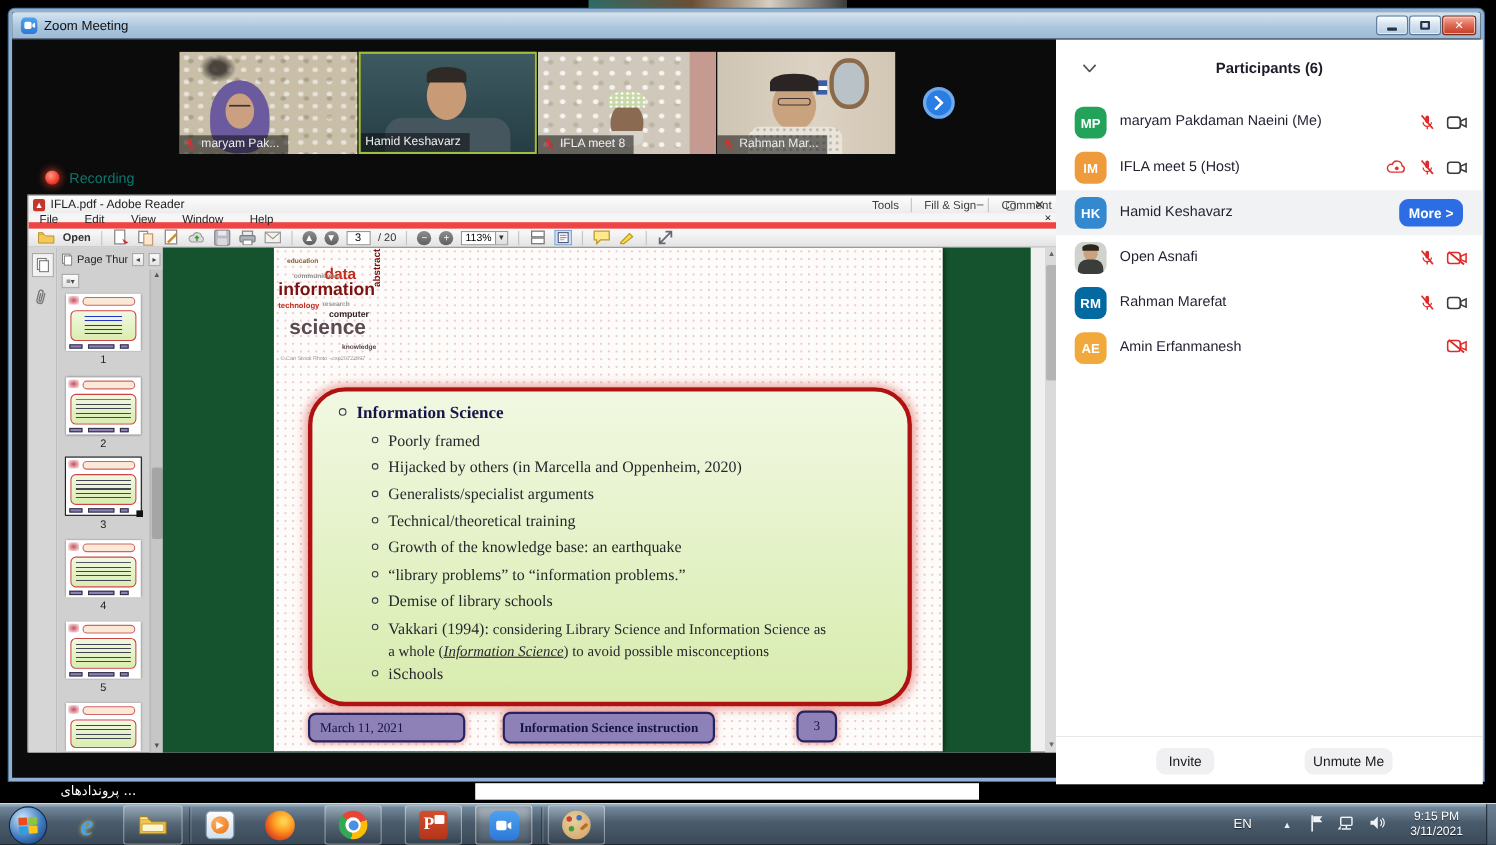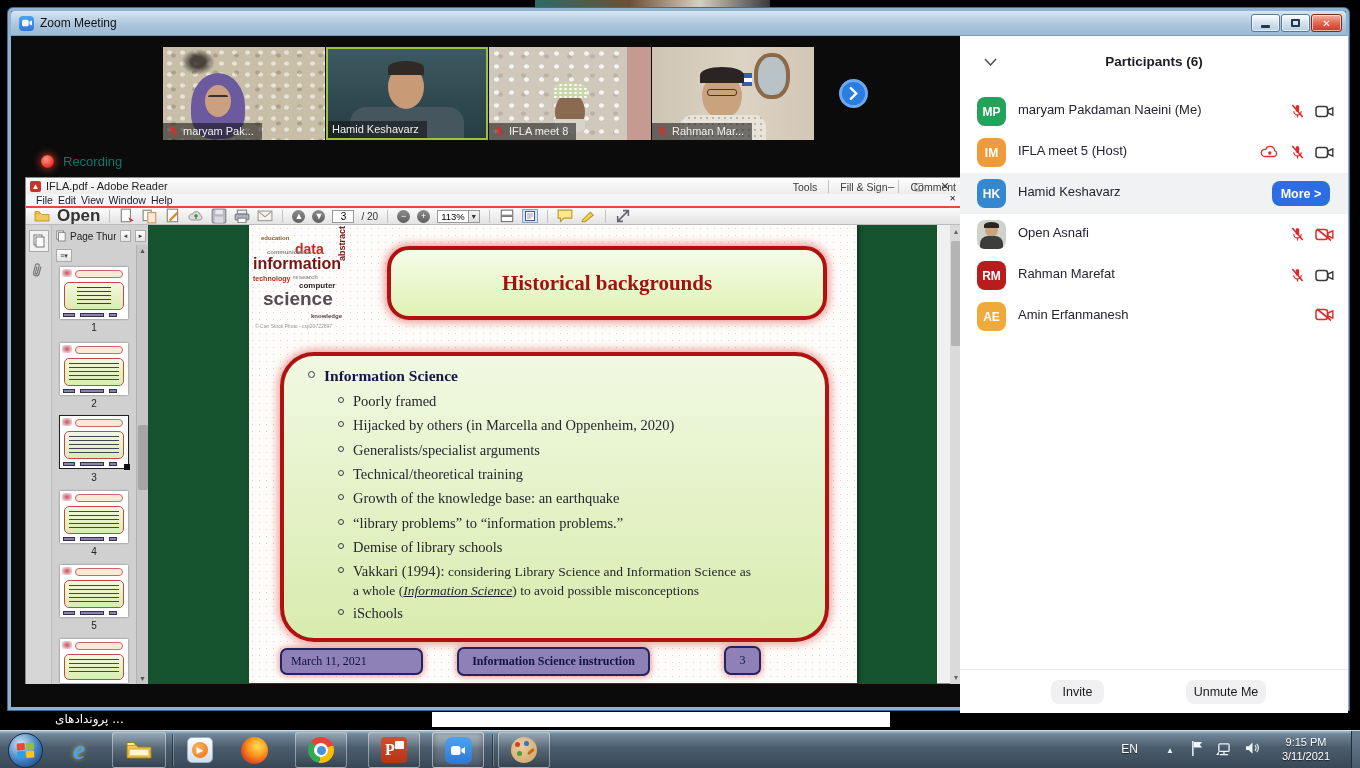--- a/index.html
+++ b/index.html
@@ -25,31 +25,31 @@
   .nextbtn{top:68px;left:828px;width:29px;height:29px;border-radius:50%;background:#2a7de1;border:3px solid #6ca9ef;color:#fff;display:flex;align-items:center;justify-content:center}
   .nextbtn svg{width:11px;height:13px}
   #recdot{left:30px;top:144px;width:13px;height:13px;border-radius:50%;background:radial-gradient(circle at 40% 35%,#ff9a86,#f0392a 60%,#b91e10);box-shadow:0 0 7px 2px rgba(240,70,50,.55)}
   #reclabel{left:52px;top:143px;color:#0f766e;font-size:13px}
 
   
   #pdfwin{left:14px;top:166px;width:936px;height:507px;background:#f0f0f0;border:1px solid #8a8a8a}
   #pdftitle{left:0;top:0;width:100%;height:16px;background:linear-gradient(#fdfdfd,#ececec);display:flex;align-items:center;gap:5px;padding-left:4px;font-size:11px;color:#222}
   .pdficon{width:11px;height:11px;background:#c6352b;border-radius:2px;display:flex;align-items:center;justify-content:center;color:#fff;font-size:8px;font-weight:bold}
   .flatbtn{position:absolute;top:0;width:26px;height:16px;display:flex;align-items:center;justify-content:center;color:#444;font-size:11px}
-  #pdfmenu{left:0;top:16px;width:100%;height:14px;background:#f5f5f5;display:flex;align-items:flex-start;gap:5px;padding-left:10px;font-size:10.5px;color:#222;border-bottom:2px solid #ef4444}
+  #pdfmenu{left:0;top:16px;width:100%;height:14px;background:#f5f5f5;display:flex;align-items:flex-start;gap:24px;padding-left:10px;font-size:10.5px;color:#222;border-bottom:6px solid #ef4444}
   #pdftools{left:0;top:30px;width:100%;height:17px;background:linear-gradient(#fbfbfb,#e3e3e3);border-bottom:1px solid #bcbcbc;display:flex;align-items:center;padding-left:8px;gap:7px}
   .tsep{width:1px;height:13px;background:#c2c2c2;margin:0 2px}
   .tbi{width:16px;height:14px;display:flex;align-items:center;justify-content:center}
   .circbtn{width:13px;height:13px;border-radius:50%;background:linear-gradient(#8c8c8c,#5f5f5f);color:#fff;display:flex;align-items:center;justify-content:center;font-size:9px;line-height:1}
   .pagebox{width:22px;height:13px;border:1px solid #999;font-size:10px;text-align:center;background:#fff;font-family:"Liberation Sans",sans-serif}
   .zoombox{height:13px;border:1px solid #999;background:#fff;font-size:9.5px;display:flex;align-items:center}
   .zoombox .zv{padding:0 3px}
   .zoombox .zdd{width:11px;height:100%;border-left:1px solid #999;background:linear-gradient(#f4f4f4,#ddd);display:flex;align-items:center;justify-content:center;font-size:7px;color:#333}
   #tool-right{position:absolute;right:4px;top:0;height:17px;display:flex;align-items:center;gap:9px;font-size:10.5px;color:#3c3c3c}
-  .openlbl{font-size:17px;font-weight:bold;color:#333}
+  .openlbl{font-size:10px;font-weight:bold;color:#333}
 
   
   #rail{left:0;top:47px;width:26px;height:459px;background:#d6d6d6;border-right:1px solid #bdbdbd}
   #thumbpanel{left:26px;top:47px;width:96px;height:459px;background:#d0d0d0}
   #thumbhead{position:absolute;left:0;top:2px;width:100%;height:18px;display:flex;align-items:center;gap:4px;padding:0 2px 0 4px;font-size:10px;color:#222}
   .minibox{width:11px;height:12px;border:1px solid #aaa;background:linear-gradient(#fcfcfc,#e3e3e3);display:flex;align-items:center;justify-content:center;font-size:7px;color:#444}
   .thumb{position:absolute;left:8px;width:68px;height:52px;background:#fff;box-shadow:0 0 2px rgba(0,0,0,.45)}
   .thumb .t-wc{position:absolute;left:2px;top:2px;width:10px;height:8px;background:radial-gradient(#b23,#fff);opacity:.8}
   .thumb .t-title{position:absolute;left:15px;top:3px;width:48px;height:8px;border:1px solid #c66;border-radius:4px;background:#fbe9d8;}
   .thumb .t-body{position:absolute;left:4px;top:15px;width:60px;height:28px;border:1px solid #c44;border-radius:5px;background:linear-gradient(#f2f9e0,#d9edb0);background-clip:padding-box}
@@ -445,23 +445,20 @@
           <span style="left:0;top:22px;font-size:16px;color:#7a1212">information</span>
           <span style="left:0;top:42px;font-size:7px;color:#c22b1e">technology</span>
           <span style="left:40px;top:41px;font-size:6px;color:#999">research</span>
           <span style="left:46px;top:48px;font-size:8px;color:#33222a">computer</span>
           <span style="left:10px;top:55px;font-size:19px;color:#5a4a52">science</span>
           <span style="left:84px;top:28px;font-size:9px;color:#7a1212;transform:rotate(-90deg);transform-origin:left top">abstract</span>
           <span style="left:58px;top:80px;font-size:6px;color:#55414a">knowledge</span>
         </div>
         <div class="wcap">© Can Stock Photo - csp20722897</div>
 
-        <div id="slidetitle">
-          <span class="t">Historical backgrounds</span>
-        </div>
 
         <div id="contentbox">
           <div class="brow" style="left:24px;top:10px;font-weight:bold;font-size:15.5px;color:#15154a">
               <span class="bcirc"></span>
               <span>Information Science</span>
             </div>
           <div class="brow" style="left:54px;top:36px">
               <span class="bcirc sm"></span>
               <span>Poorly framed</span>
             </div>
@@ -580,21 +577,21 @@
           </svg>
         <svg style="width:19px;height:13px" viewBox="0 0 19 13">
             <rect x="1" y="1.5" width="11.5" height="10" rx="2.5" fill="none" stroke="#e02b2b" stroke-width="1.5"></rect>
             <path d="M13 5 L17.8 2.8 V10.2 L13 8 Z" fill="none" stroke="#e02b2b" stroke-width="1.4"></path>
             <line x1="2" y1="1" x2="16" y2="12.5" stroke="#e02b2b" stroke-width="1.7"></line>
           </svg>
       </div>
     </div>
 
     <div class="prow" style="top:219px">
-      <div class="pavatar" style="background:#b91c1c">RM</div>
+      <div class="pavatar" style="background:#0369a1">RM</div>
       <div class="pname">Rahman Marefat</div>
       <div class="picons">
         <svg style="width:15px;height:16px" viewBox="0 0 16 16">
             <rect x="6.2" y="1.5" width="3.6" height="7.5" rx="1.8" fill="#e02b2b"></rect>
             <path d="M4 8.2a4 4 0 0 0 8 0" stroke="#e02b2b" stroke-width="1.3" fill="none"></path>
             <line x1="8" y1="12.2" x2="8" y2="15" stroke="#e02b2b" stroke-width="1.3"></line>
             <line x1="2.5" y1="1.5" x2="13.5" y2="14.5" stroke="#e02b2b" stroke-width="1.7"></line>
           </svg>
         <svg style="width:19px;height:13px" viewBox="0 0 19 13">
             <rect x="1" y="1.5" width="11.5" height="10" rx="2.5" fill="none" stroke="#3a3a3a" stroke-width="1.5"></rect>

